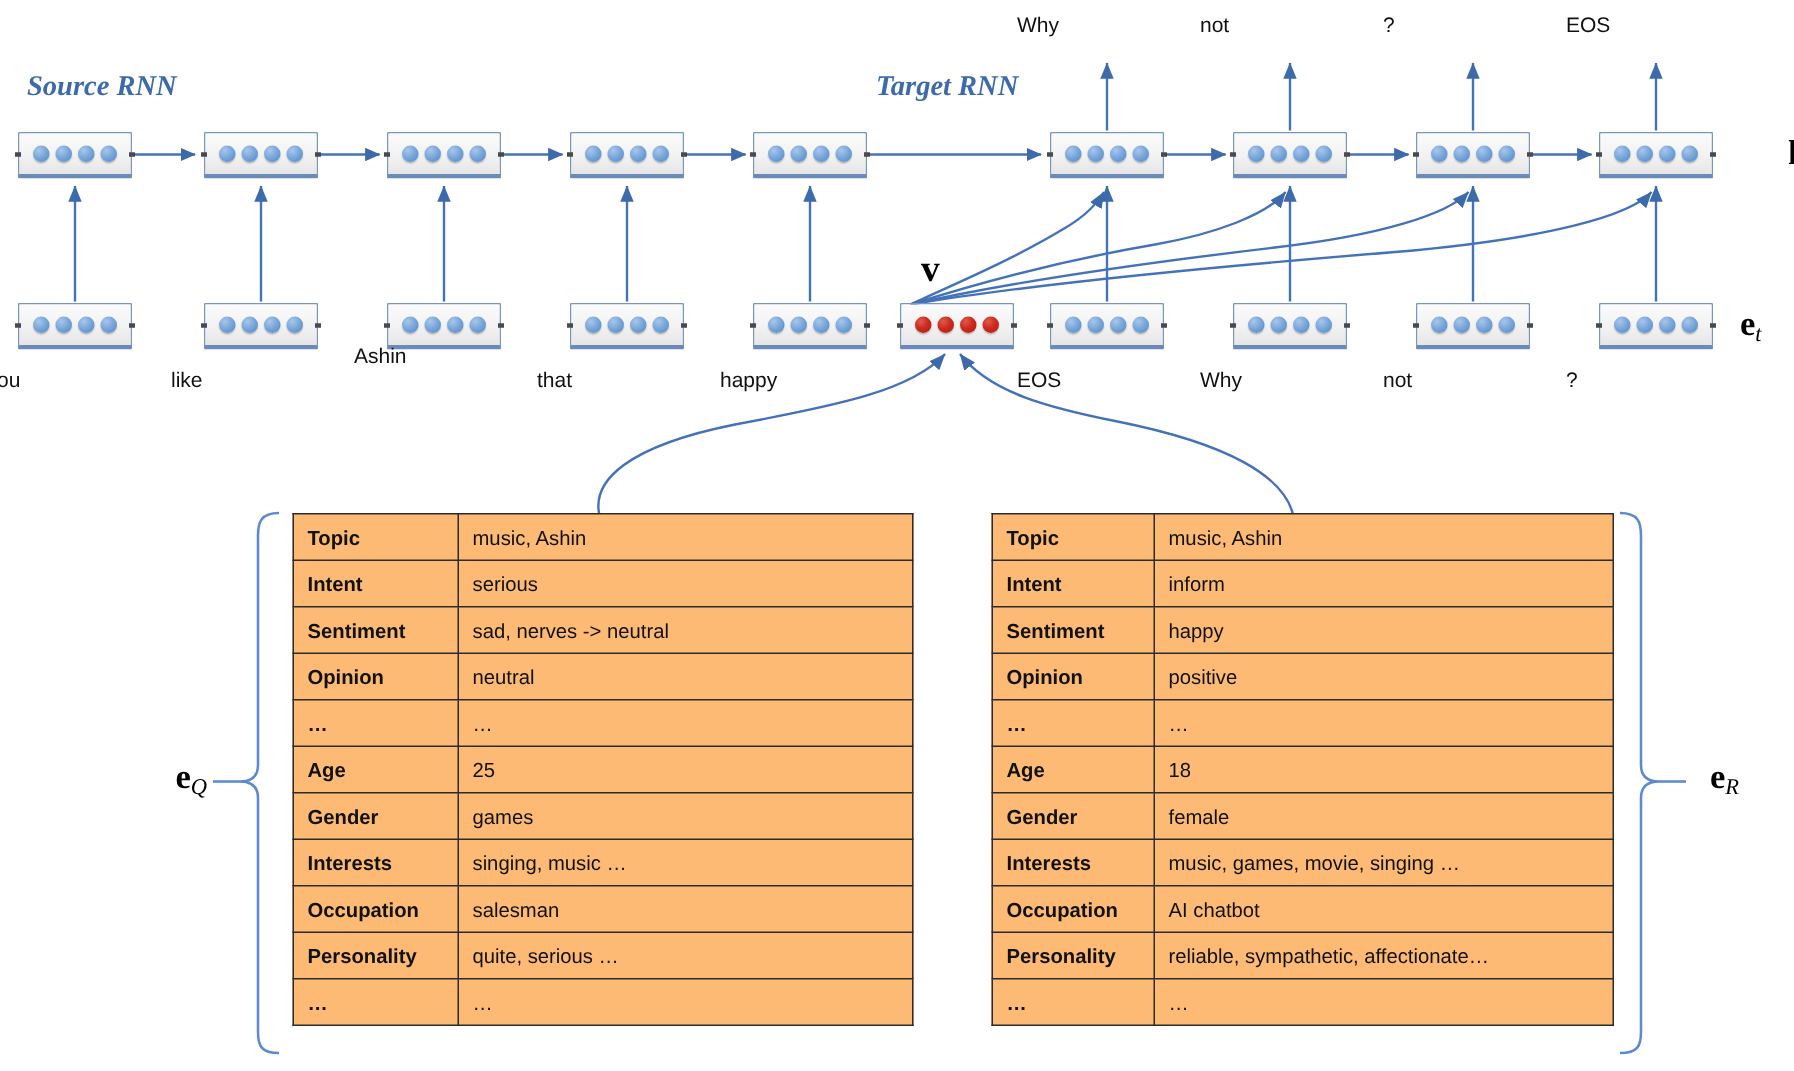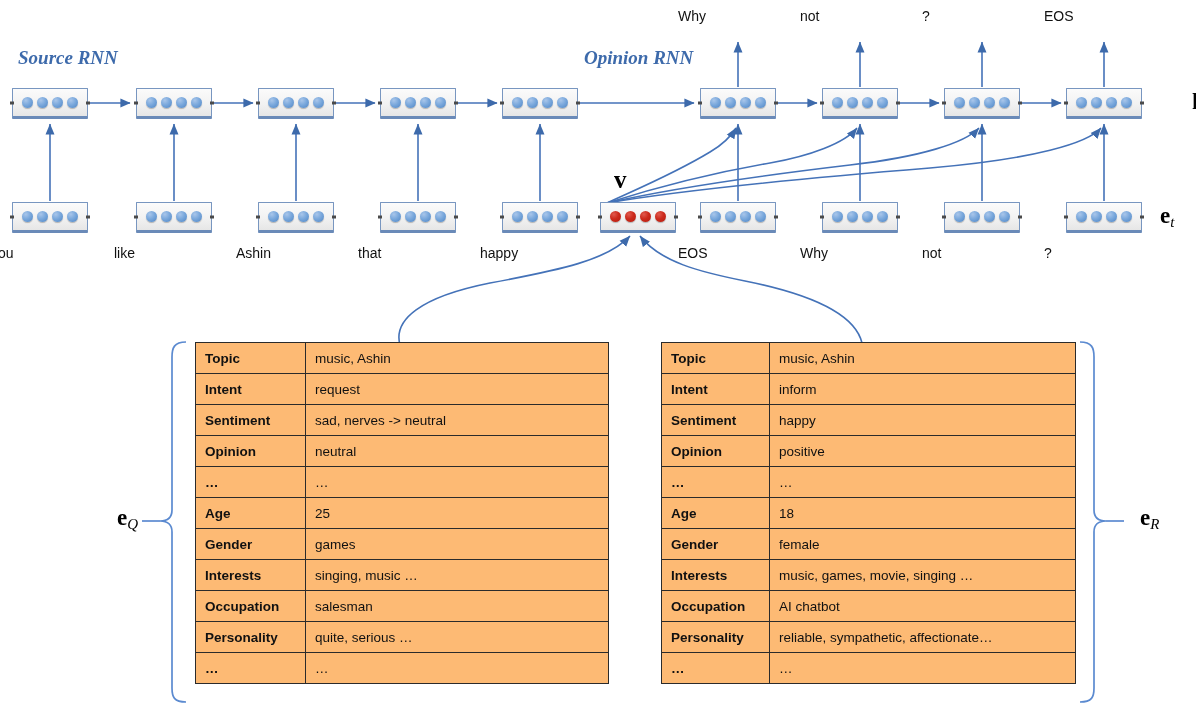--- a/index.html
+++ b/index.html
@@ -182,21 +182,21 @@
     </g>
 
     <g stroke="#5b8ad0" stroke-width="1.7" fill="none">
       <path d="M1080,342 C1092,342 1094,348 1094,357 L1094,510 C1094,519 1100,521 1106,521
                C1100,521 1094,523 1094,532 L1094,688 C1094,697 1092,702 1080,702"></path>
       <line x1="1106" y1="521" x2="1124" y2="521"></line>
     </g>
   </svg>
 
   <div class="rnn-label" style="left:18px; top:47px;">Source RNN</div>
-  <div class="rnn-label" style="left:584px; top:47px;">Opinion RNN</div>
+  <div class="rnn-label" style="left:584px; top:47px;">Target RNN</div>
 
   <div class="cell" style="left:12px; top:88px;">
     <span class="dot"></span>
       <span class="dot"></span>
       <span class="dot"></span>
       <span class="dot"></span>
   </div>
   <div class="cell" style="left:136px; top:88px;">
     <span class="dot"></span>
       <span class="dot"></span>
@@ -309,21 +309,21 @@
 
   <div class="vlabel" style="left:614px; top:166px;">v</div>
 
   <div class="word" style="left:678px; top:8px;">Why</div>
   <div class="word" style="left:800px; top:8px;">not</div>
   <div class="word" style="left:922px; top:8px;">?</div>
   <div class="word" style="left:1044px; top:8px;">EOS</div>
 
   <div class="word" style="left:-10px; top:245px;">You</div>
   <div class="word" style="left:114px; top:245px;">like</div>
-  <div class="word" style="left:236px; top:245px;">Ashin</div>
+  <div class="word" style="left:236px; top:229px;">Ashin</div>
   <div class="word" style="left:358px; top:245px;">that</div>
   <div class="word" style="left:480px; top:245px;">happy</div>
   <div class="word" style="left:678px; top:245px;">EOS</div>
   <div class="word" style="left:800px; top:245px;">Why</div>
   <div class="word" style="left:922px; top:245px;">not</div>
   <div class="word" style="left:1044px; top:245px;">?</div>
 
   <div class="math" style="left:1192px; top:89px;">
     <span>h</span><sub>t</sub>
   </div>
@@ -342,21 +342,21 @@
         <col style="width:110px">
         <col style="width:303px">
       </colgroup>
     <tbody>
       <tr>
           <td class="k">Topic</td>
           <td>music, Ashin</td>
         </tr>
       <tr>
           <td class="k">Intent</td>
-          <td>request</td>
+          <td>serious</td>
         </tr>
       <tr>
           <td class="k">Sentiment</td>
           <td>sad, nerves -&gt; neutral</td>
         </tr>
       <tr>
           <td class="k">Opinion</td>
           <td>neutral</td>
         </tr>
       <tr>

